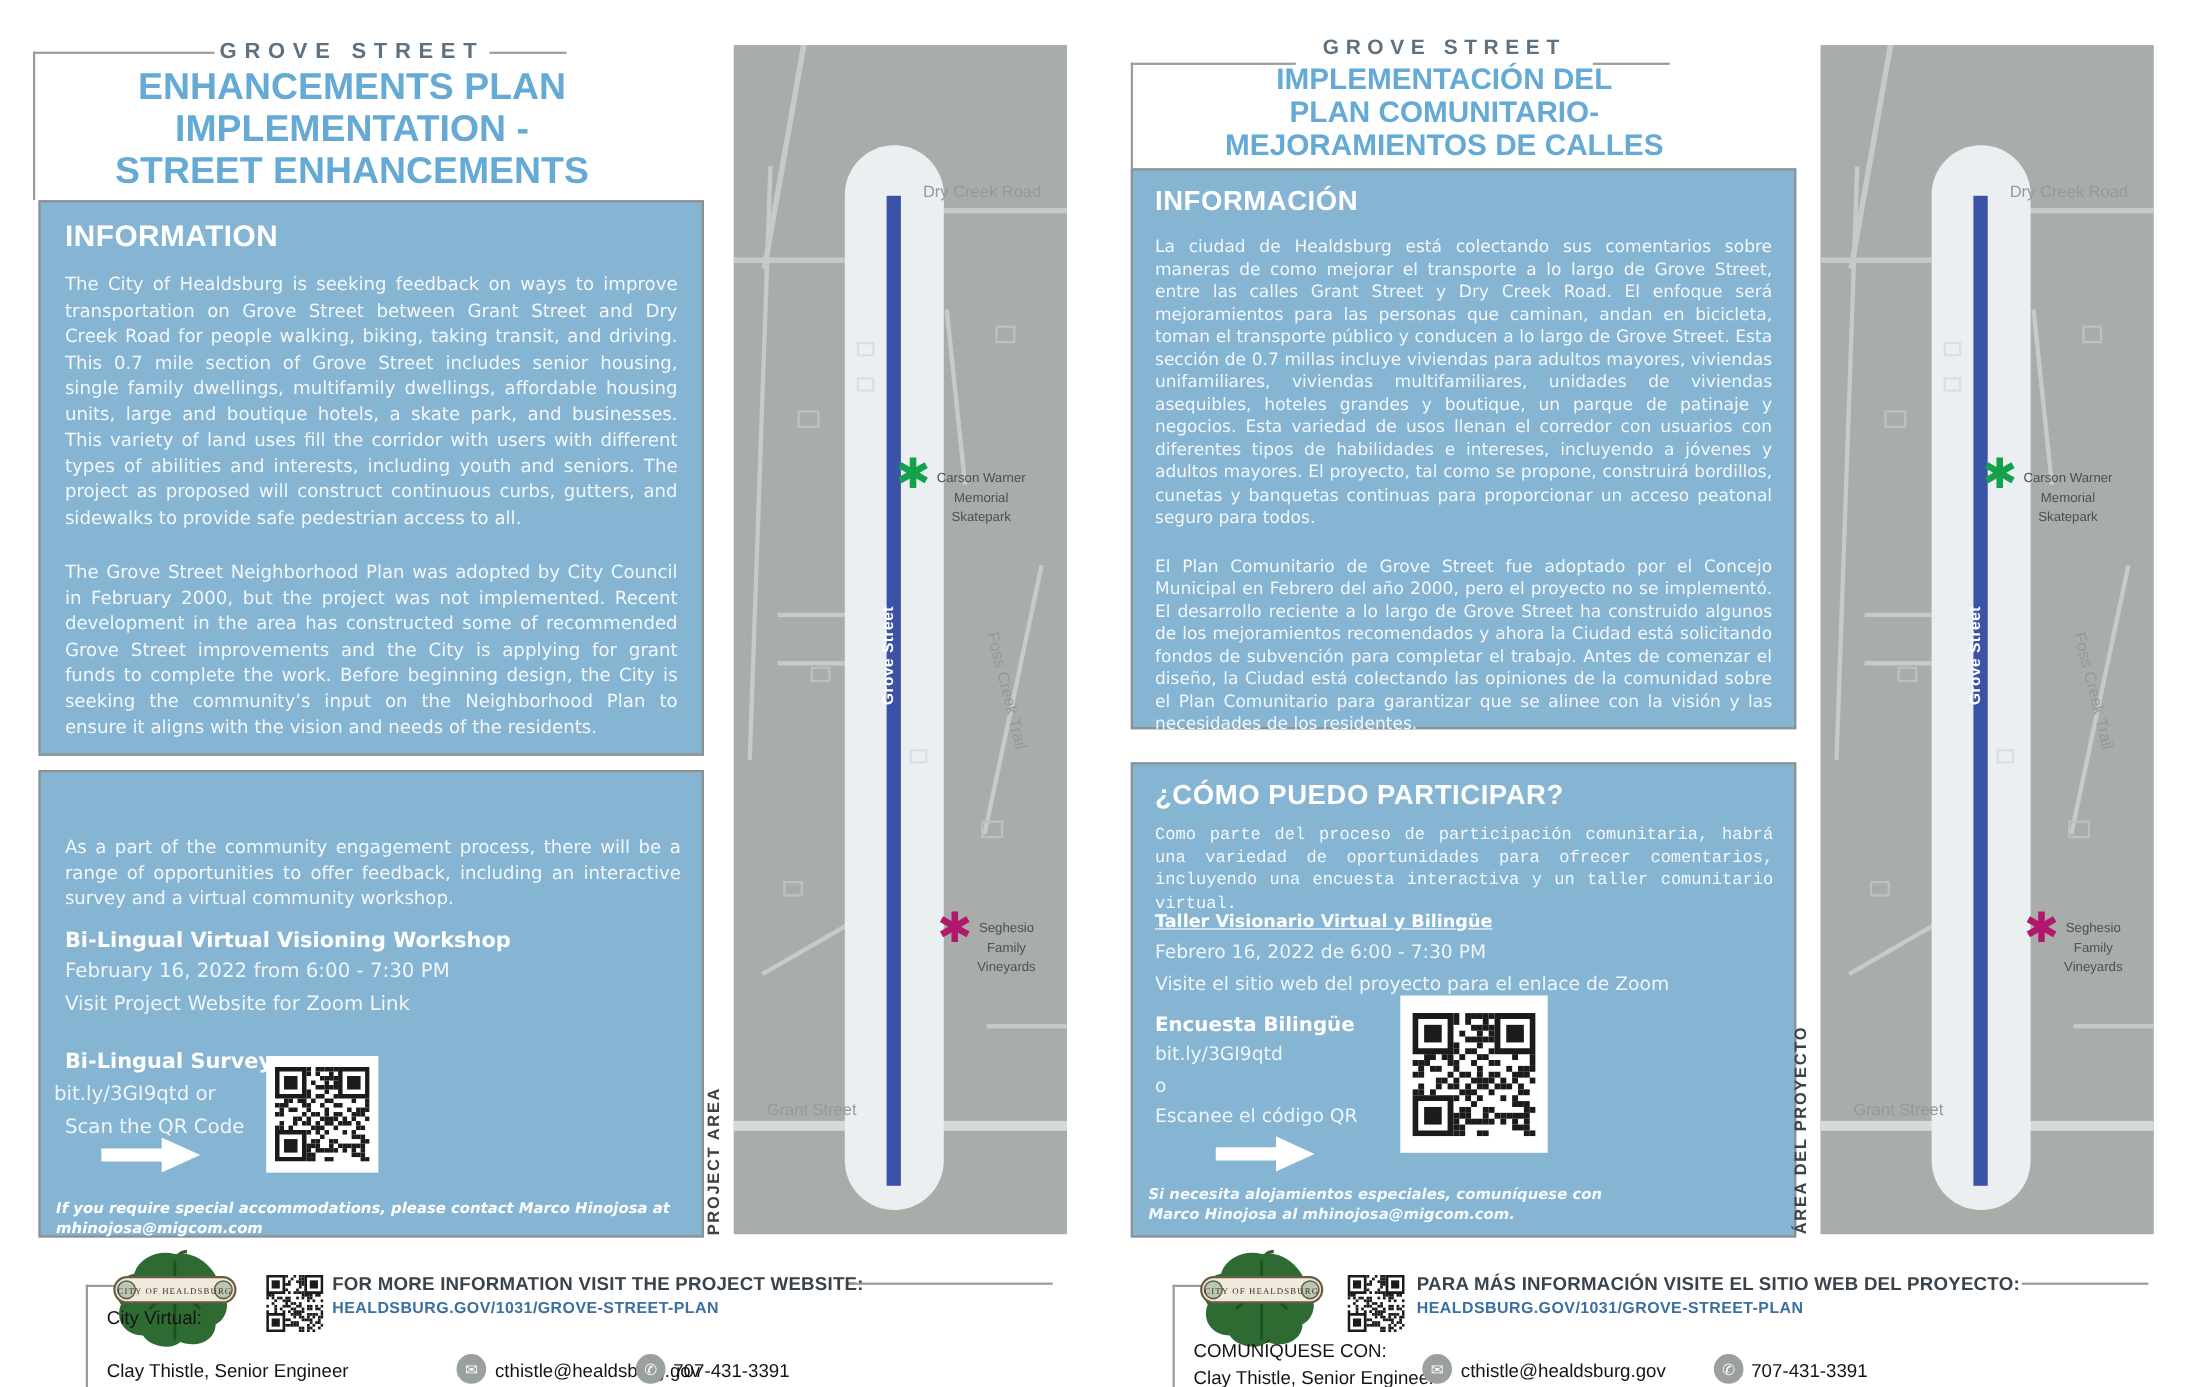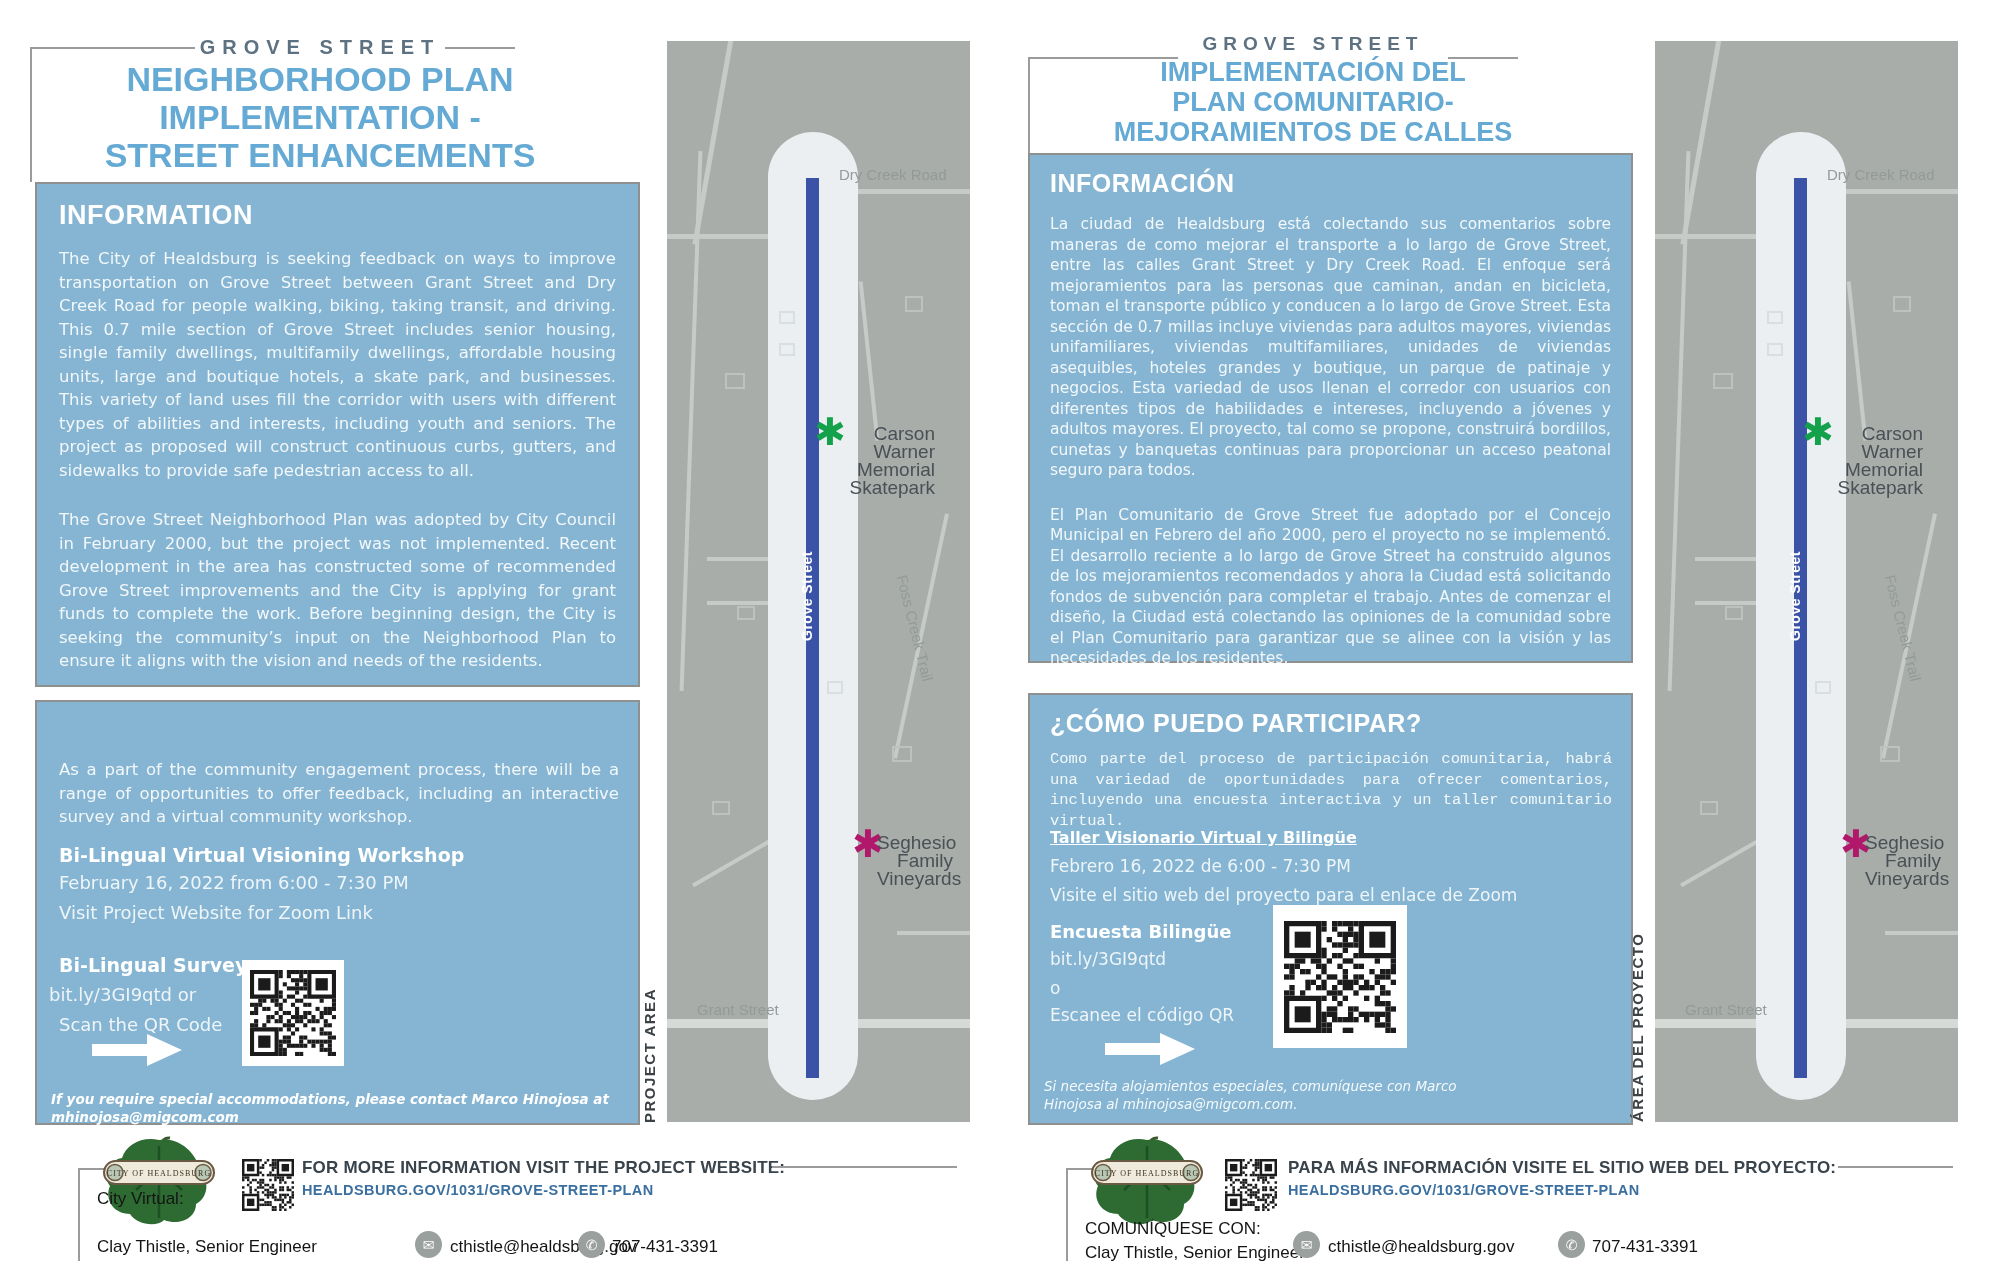--- a/index.html
+++ b/index.html
@@ -12,34 +12,34 @@
   .title{position:absolute;text-align:center;font-weight:bold;color:#65aad4;line-height:38px;font-size:34px;}
   .title-es{font-size:27px;line-height:30px;}
   
   .bluebox{position:absolute;background:#85b5d2;border:2px solid #8f9090;box-sizing:border-box;}
   .bluebox h2{margin:0;color:#ffffff;font-weight:bold;letter-spacing:.5px;}
   .body-en{color:#f2f7fa;font-family:"DejaVu Sans",sans-serif;font-size:16.5px;line-height:23.5px;text-align:justify;}
   .body-es{color:#f2f7fa;font-family:"DejaVu Sans",sans-serif;font-size:15.5px;line-height:20.5px;text-align:justify;}
   .ev-title{position:absolute;color:#fff;font-weight:bold;font-family:"DejaVu Sans",sans-serif;}
   .ev-line{position:absolute;color:#eef5f9;font-family:"DejaVu Sans",sans-serif;}
   .accom{position:absolute;color:#fff;font-family:"DejaVu Sans",sans-serif;font-size:13.5px;line-height:18px;font-style:italic;font-weight:bold;}
-  .accom-es{font-weight:normal;opacity:.92;}
+  .accom-es{font-weight:bold;opacity:.92;}
   
   .qrbox{position:absolute;background:#fff;display:flex;align-items:center;justify-content:center;}
   svg.qr{display:block;}
   
   .map{position:absolute;width:303px;height:1081px;background:#a8adaa;overflow:hidden;}
   .road{position:absolute;background:#c6cbc8;}
   .road2{position:absolute;background:#d6dad7;}
   .bld{position:absolute;border:2px solid #bdc2bf;}
   .bldc{position:absolute;border:2px solid #d9dee1;}
   .corridor{position:absolute;left:101px;top:91px;width:90px;height:968px;background:#eceff1;border-radius:45px;}
   .groveline{position:absolute;left:139px;top:137px;width:13px;height:900px;background:#3a53a6;}
   .maplabel{position:absolute;color:#949a97;font-size:15px;white-space:nowrap;}
-  .mapdark{position:absolute;color:#4a5055;font-size:19px;line-height:18px;text-align:right;}
+  .mapdark{position:absolute;color:#4a5055;font-size:12px;line-height:18px;text-align:center;}
   .vtext{writing-mode:vertical-rl;transform:rotate(180deg);}
   .grove-label{position:absolute;left:132px;top:468px;height:132px;color:#ffffff;font-weight:bold;font-size:14px;letter-spacing:.5px;}
   .foss{position:absolute;left:243px;top:532px;color:#949a97;font-size:15px;white-space:nowrap;
         transform:rotate(76deg);transform-origin:0 0;}
   .ast{position:absolute;font-size:38px;line-height:38px;}
   .proj-area{position:absolute;color:#3b4145;font-weight:bold;font-size:15px;letter-spacing:1.5px;text-align:center;}
   
   .f-head{position:absolute;font-weight:bold;color:#39434c;font-size:17px;letter-spacing:.2px;white-space:nowrap;}
   .f-url{position:absolute;font-weight:bold;color:#3a6f9f;font-size:14.5px;letter-spacing:.4px;white-space:nowrap;}
   .f-text{position:absolute;color:#141414;font-size:17px;line-height:21px;}
@@ -51,21 +51,21 @@
 <body>
 
 <div class="canvas">
 
   <div class="rule" style="left:30px;top:47px;width:165px;height:2px;"></div>
   <div class="rule" style="left:445px;top:47px;width:70px;height:2px;"></div>
   <div class="rule" style="left:30px;top:47px;width:2px;height:135px;"></div>
 
   <div class="kicker" style="left:35px;top:36px;width:570px;">GROVE STREET</div>
   <div class="title" style="left:35px;top:60px;width:570px;">
-    <div>NEIGHBORHOOD PLAN</div>
+    <div>ENHANCEMENTS PLAN</div>
     <div>IMPLEMENTATION -</div>
     <div>STREET ENHANCEMENTS</div>
   </div>
 
   <div class="bluebox" style="left:35px;top:182px;width:605px;height:505px;padding:16px 22px;">
     <h2 style="font-size:27px;">INFORMATION</h2>
     <p class="body-en" style="margin:16px 0 0 0;">The City of Healdsburg is seeking feedback on ways to improve transportation on Grove Street between Grant Street and Dry Creek Road for people walking, biking, taking transit, and driving. This 0.7 mile section of Grove Street includes senior housing, single family dwellings, multifamily dwellings, affordable housing units, large and boutique hotels, a skate park, and businesses. This variety of land uses fill the corridor with users with different types of abilities and interests, including youth and seniors. The project as proposed will construct continuous curbs, gutters, and sidewalks to provide safe pedestrian access to all.</p>
     <p class="body-en" style="margin:26px 0 0 0;">The Grove Street Neighborhood Plan was adopted by City Council in February 2000, but the project was not implemented. Recent development in the area has constructed some of recommended Grove Street improvements and the City is applying for grant funds to complete the work.  Before beginning design, the City is seeking the community’s input on the Neighborhood Plan to ensure it aligns with the vision and needs of the residents.</p>
   </div>
 

